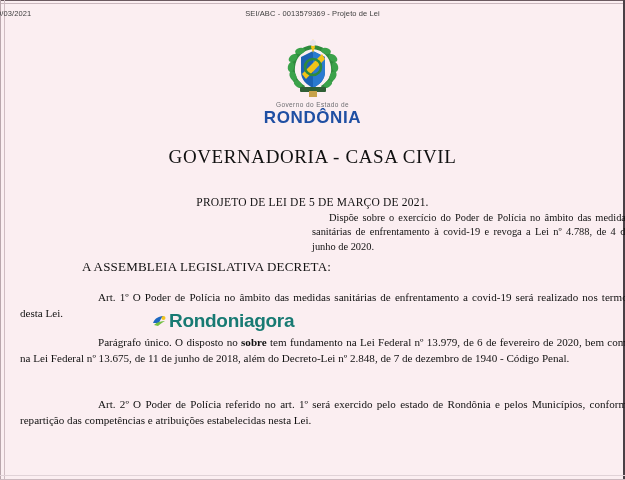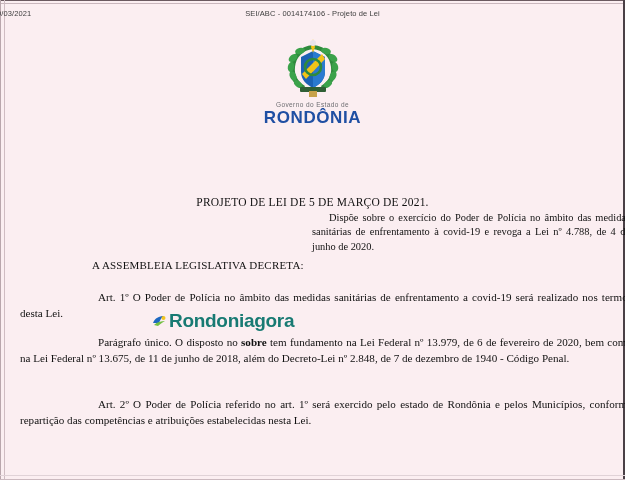--- a/index.html
+++ b/index.html
@@ -151,22 +151,22 @@
     line-height: 1.38;
     text-align: justify;
     text-indent: 17px;
     color: #111;
   }
 
   
   .enact {
     position: absolute;
     top: 259px;
-    left: 92px;
-    font-size: 11px;
+    left: 82px;
+    font-size: 13px;
     letter-spacing: 0.2px;
     color: #111;
     white-space: nowrap;
   }
 
   .para {
     position: absolute;
     left: 8px;
     width: 612px;
     font-size: 11.1px;
@@ -215,21 +215,21 @@
   <div class="rule-top"></div>
   <div class="rule-top2"></div>
   <div class="rule-left2"></div>
   <div class="rule-left"></div>
   <div class="rule-right"></div>
   <div class="rule-bottom2"></div>
   <div class="rule-bottom"></div>
 
   <div class="page-header">
     <span class="header-date">9/03/2021</span>
-    <span class="header-doc">SEI/ABC - 0014174106 - Projeto de Lei</span>
+    <span class="header-doc">SEI/ABC - 0013579369 - Projeto de Lei</span>
   </div>
 
   <div class="brand">
     <svg class="crest" width="66" height="66" viewBox="0 0 66 66" aria-hidden="true">
 
       <path d="M33 11 C20 12 11 21 10 33 C9 44 15 52 23 56 L25 52 C18 48 14 41 15 33 C16 23 23 16 33 15 Z" fill="#2f8a3d"></path>
       <path d="M33 11 C46 12 55 21 56 33 C57 44 51 52 43 56 L41 52 C48 48 52 41 51 33 C50 23 43 16 33 15 Z" fill="#2f8a3d"></path>
 
       <g fill="#3ba24a">
         <ellipse cx="13" cy="24" rx="5" ry="3.2" transform="rotate(-40 13 24)"></ellipse>
@@ -254,20 +254,21 @@
       <path d="M33 5 L35 13 L33 19 L31 13 Z" fill="#f2c318"></path>
       <circle cx="33" cy="9" r="3" fill="#e8e4ec"></circle>
 
       <rect x="20" y="53" width="26" height="5" rx="1" fill="#2f5f35"></rect>
       <rect x="29" y="57" width="8" height="6" fill="#c7a24a"></rect>
     </svg>
     <div class="brand-supra">Governo do Estado de</div>
     <div class="brand-state">RONDÔNIA</div>
   </div>
 
+  <div class="doc-title">GOVERNADORIA - CASA CIVIL</div>
   <div class="doc-subtitle">PROJETO DE LEI DE 5 DE MARÇO DE 2021.</div>
 
   <div class="ementa">Dispõe sobre o exercício do Poder de Polícia no âmbito das medidas sanitárias de enfrentamento à covid-19 e revoga a Lei nº 4.788, de 4 de junho de 2020.</div>
 
   <div class="enact">A ASSEMBLEIA LEGISLATIVA DECRETA:</div>
 
   <div class="para p-art1">Art. 1º  O Poder de Polícia no âmbito das medidas sanitárias de enfrentamento a covid-19 será realizado nos termos desta Lei.</div>
 
   <div class="para p-paragrafo">
     <span>Parágrafo único. O disposto no </span><b>sobre</b><span> tem fundamento na Lei Federal nº 13.979, de 6 de fevereiro de 2020, bem como na Lei Federal nº 13.675, de 11 de junho de 2018, além do Decreto-Lei nº 2.848, de 7 de dezembro de 1940 - Código Penal.</span>

